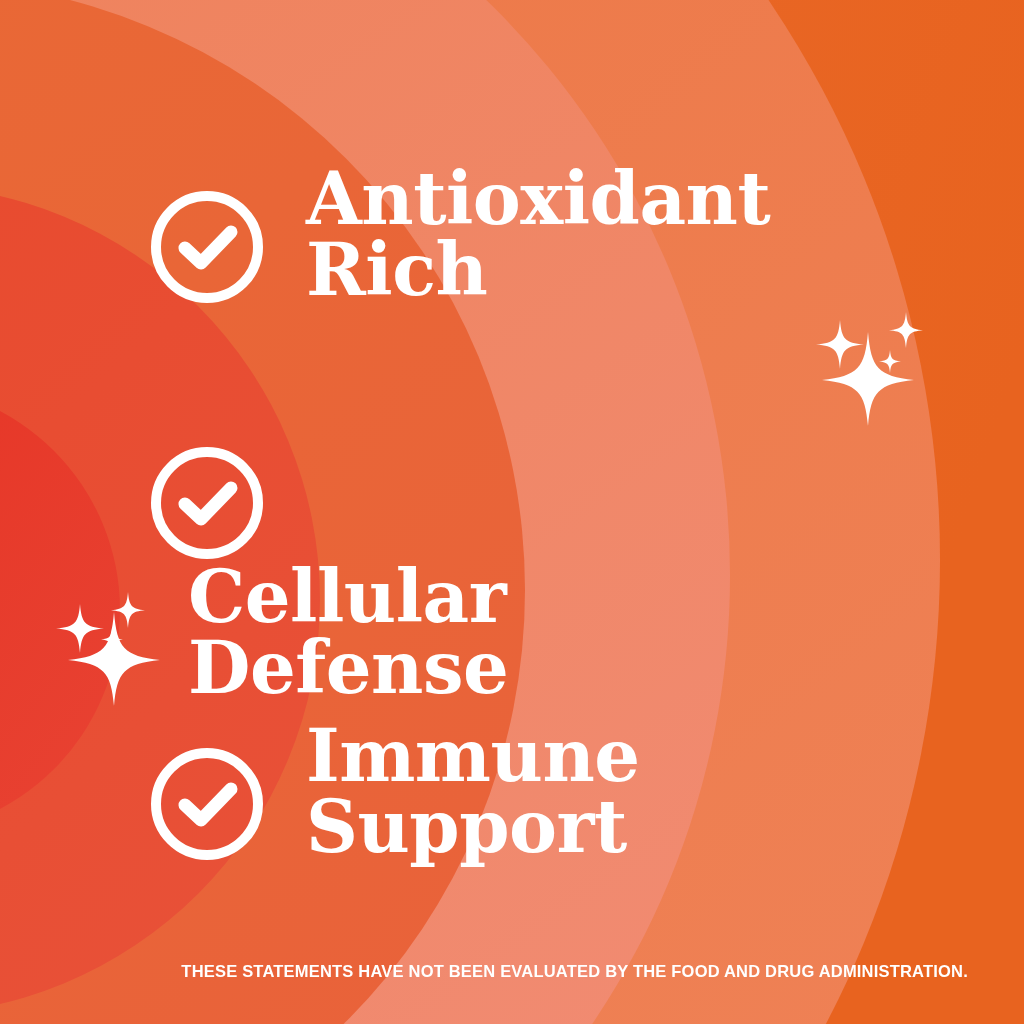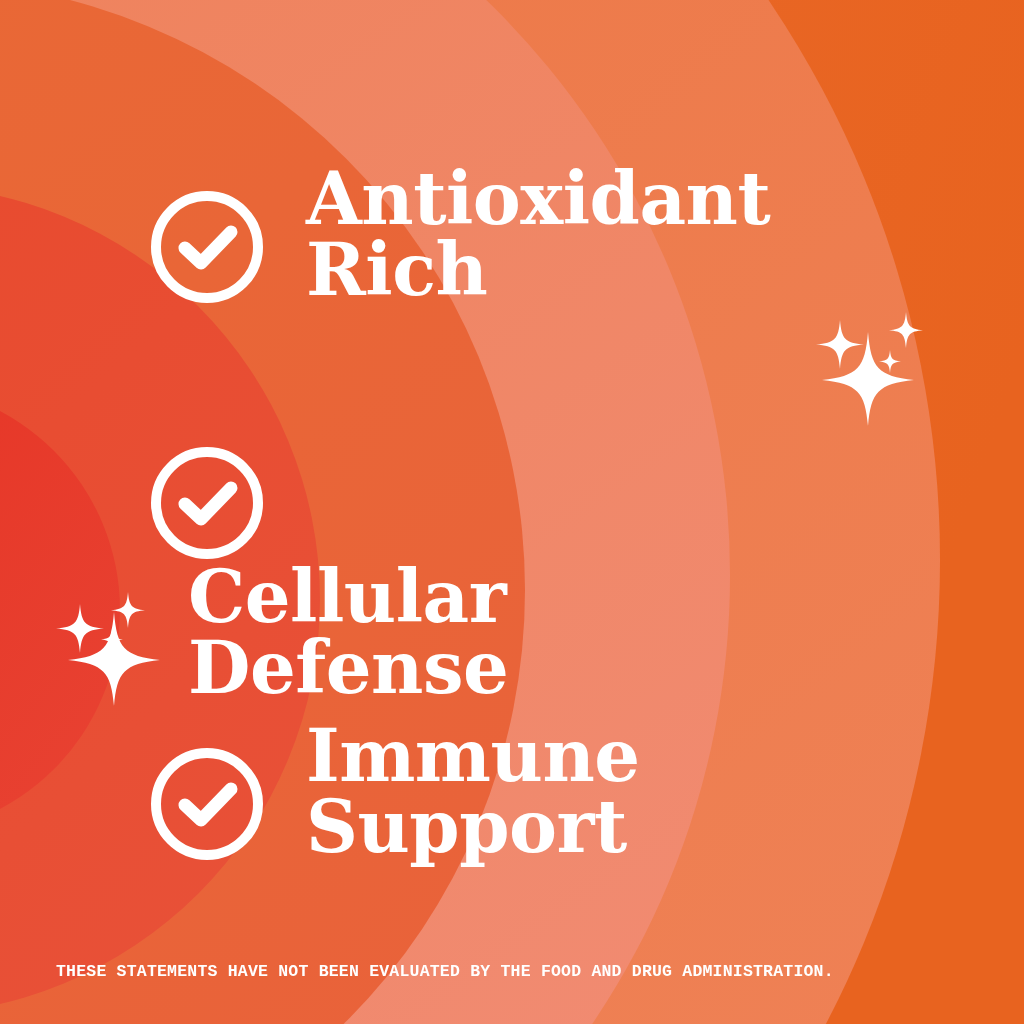--- a/index.html
+++ b/index.html
@@ -71,23 +71,23 @@
     white-space:pre-line;
     text-rendering:optimizeLegibility;
   }
 
   
   #disclaimer {
     position:absolute;
     left:0; right:0;
     bottom:40px;
     z-index:3;
-    text-align:left;
+    text-align:right;
     color:#FFFFFF;
-    font-family:Liberation Mono, monospace;
+    font-family:Liberation Sans, sans-serif;
     font-weight:700;
     font-size:16.5px;
     line-height:1.45;
     letter-spacing:0.2px;
     padding:0 56px;
   }
   #disclaimer .disclaimer-line { display:block; white-space:nowrap; }
 </style>
 </head>
 <body>

